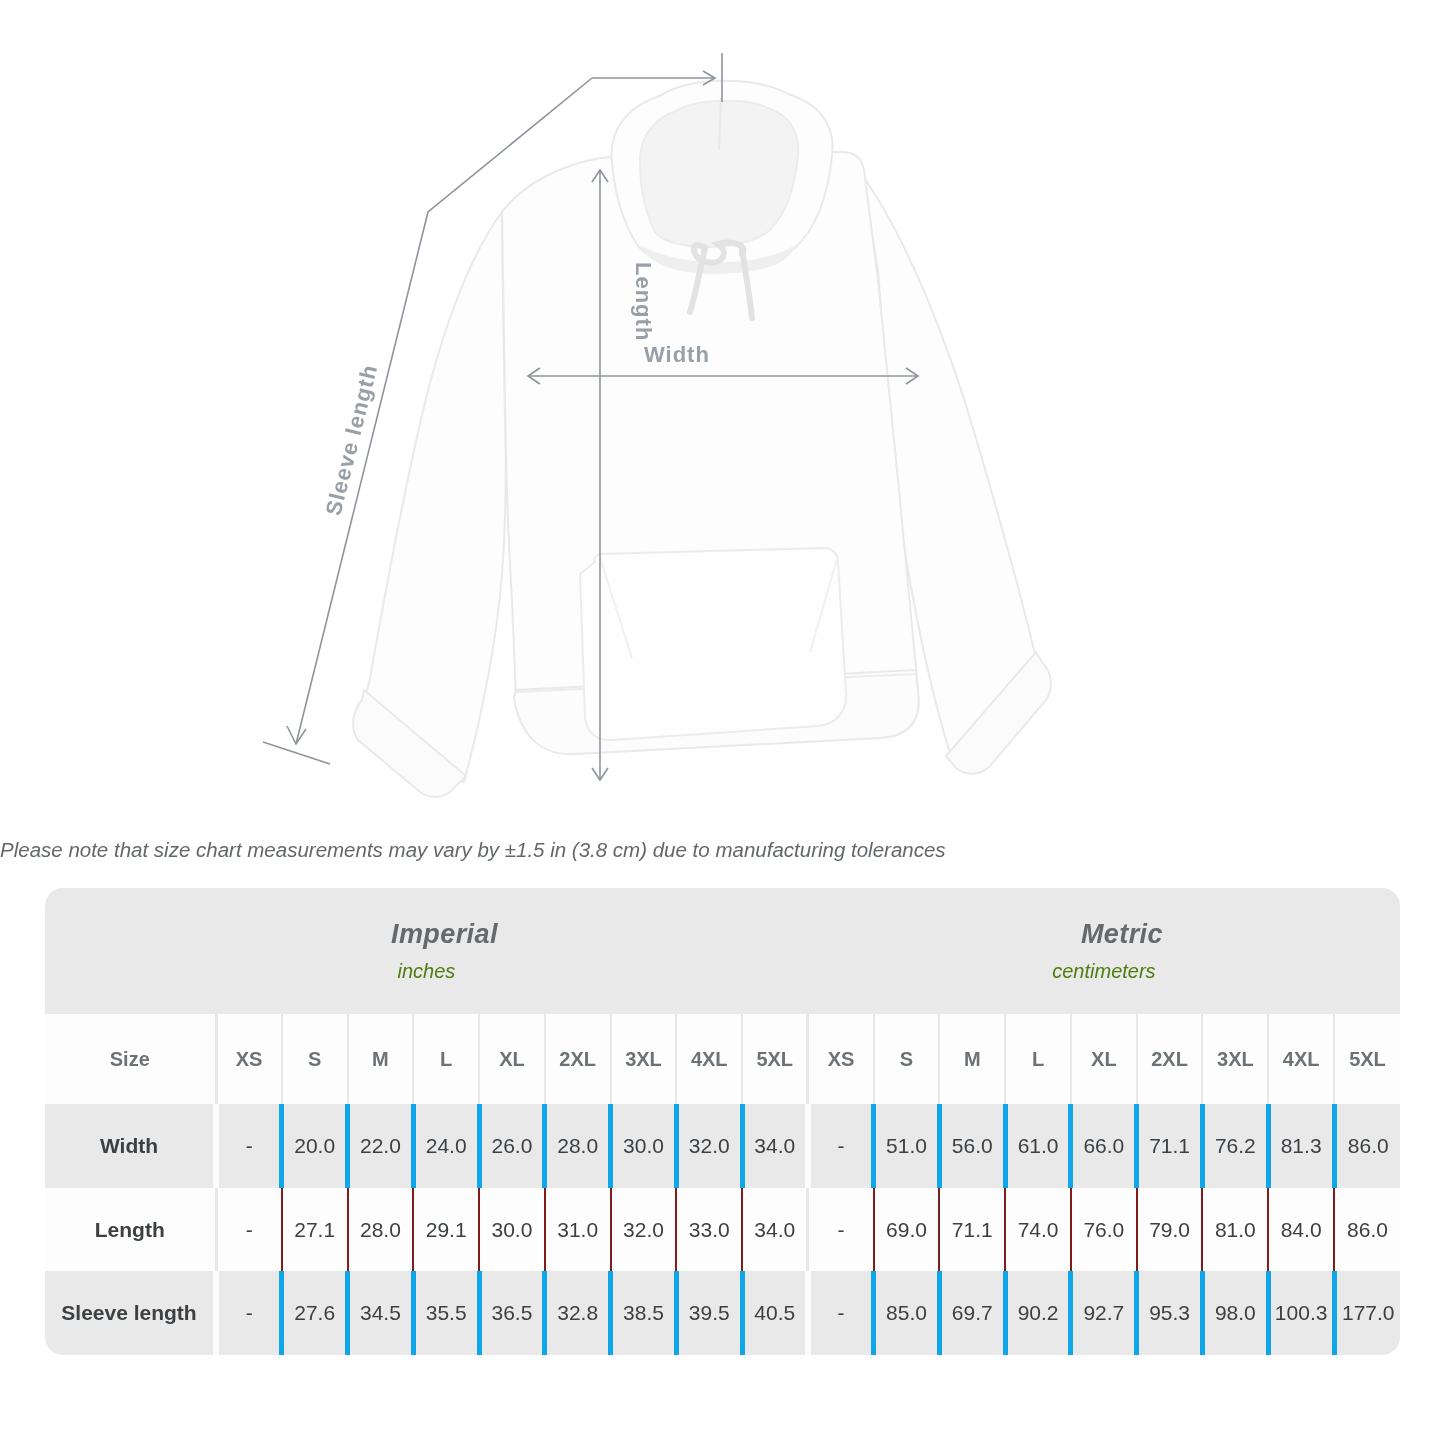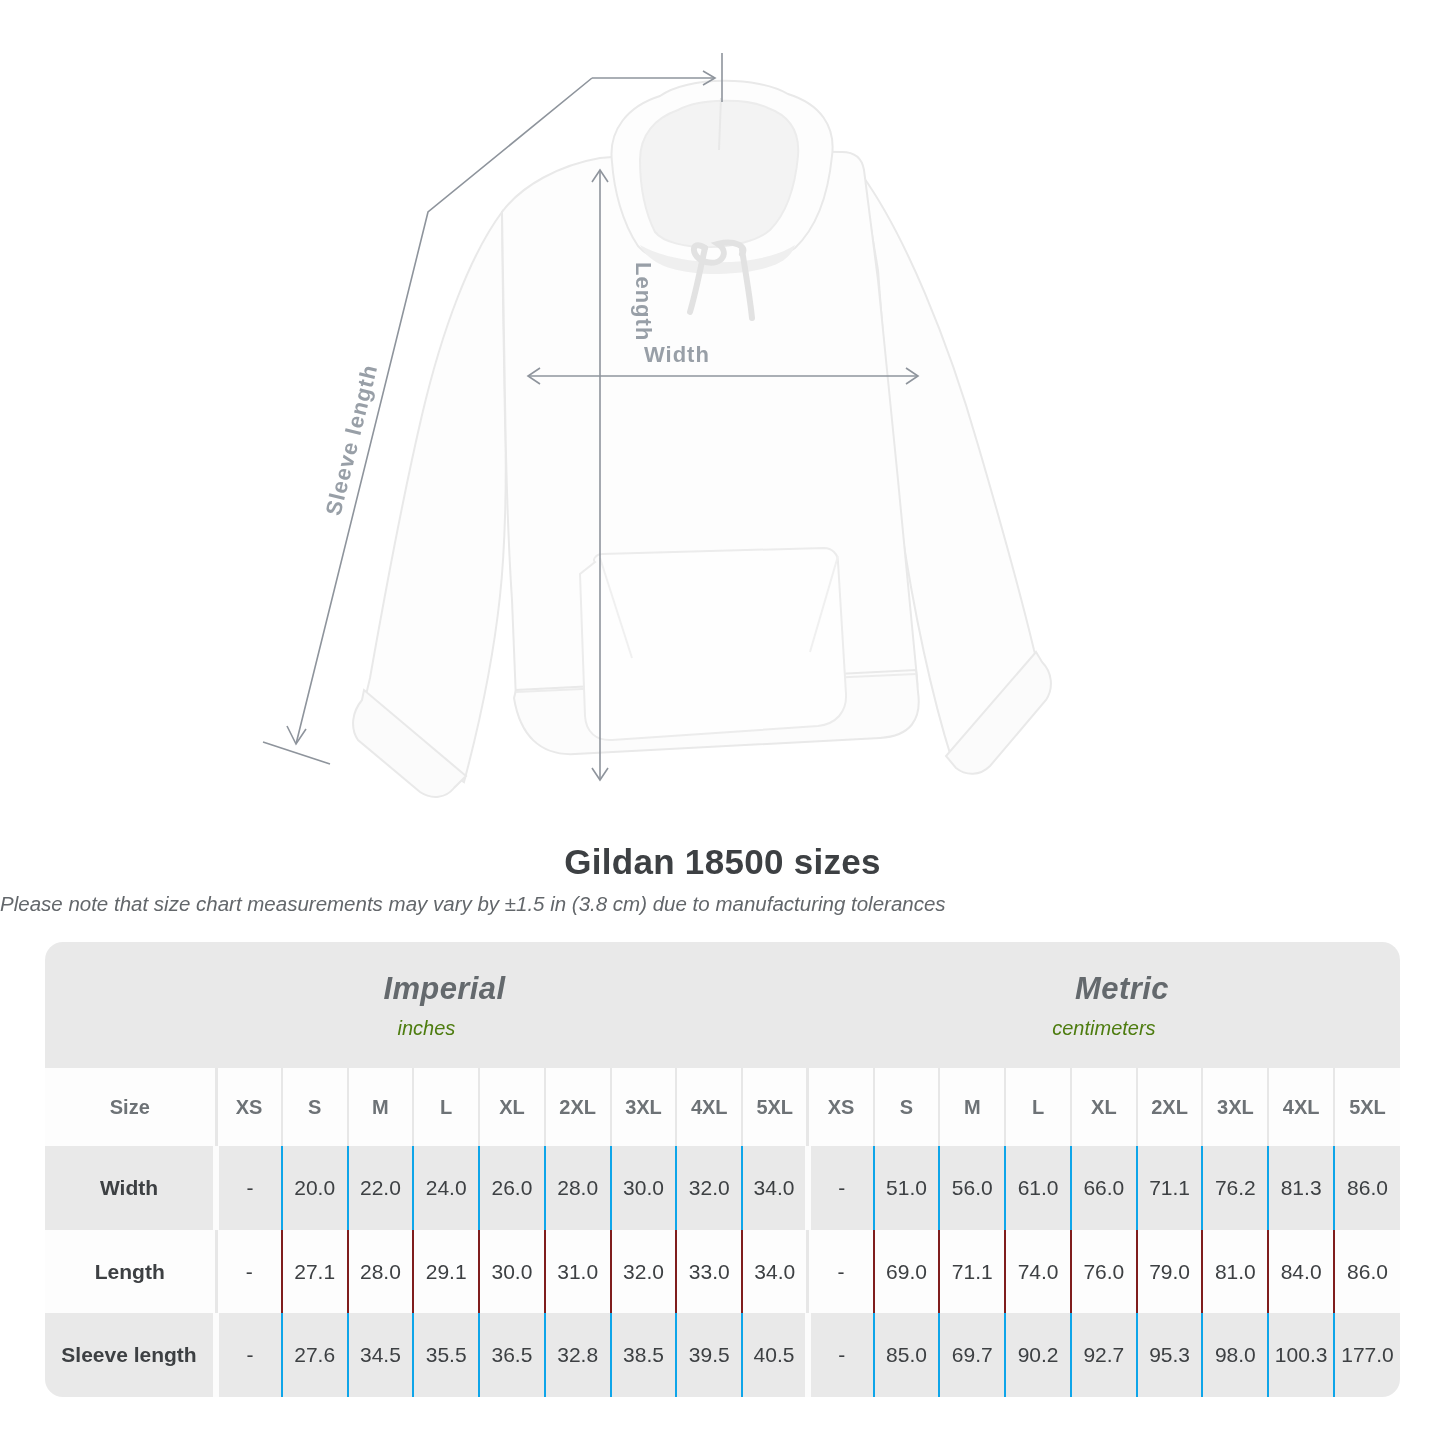--- a/index.html
+++ b/index.html
@@ -14,29 +14,29 @@
   
   .page-title{margin:14px 0 0 0;text-align:center;font-size:35px;font-weight:bold;color:#3d4043;letter-spacing:0.3px;}
   .note{margin:10px 0 0 0;text-align:left;font-style:italic;font-size:20.5px;color:#63676b;}
 
   
   .table-wrap{margin:26px 45px 0 45px;border-radius:18px;overflow:hidden;}
   table.sizes{width:100%;border-collapse:collapse;table-layout:fixed;}
   col.c-label{width:171px;}
   td{text-align:center;vertical-align:middle;padding:0;}
   tr.r-group td{background:#e9e9e9;height:126px;}
-  .group-label{font-size:31px;font-weight:bold;font-style:italic;color:#64696d;letter-spacing:0.4px;padding-left:36px;}
+  .group-label{font-size:27px;font-weight:bold;font-style:italic;color:#64696d;letter-spacing:0.4px;padding-left:36px;}
   .group-sub{margin-top:10px;font-size:20px;font-style:italic;color:#4d7c0f;}
-  tr.r-sizes td{background:#fdfdfd;height:78px;font-weight:bold;font-size:20px;color:#6d7276;}
+  tr.r-sizes td{background:#fdfdfd;height:90px;font-weight:bold;font-size:20px;color:#6d7276;}
   tr.w td{background:#fdfdfd;height:83px;font-size:21px;color:#3d4043;}
   tr.g td{background:#e9e9e9;height:84px;font-size:21px;color:#3d4043;}
   td.row-label{font-weight:bold;font-size:21px;color:#6d7276;}
   tr.r-sizes td + td{border-left:2px solid #e7e7e7;}
   tr.w td + td{border-left:2px solid #7f1d1d;}
-  tr.g td + td{border-left:2px solid #0ea5e9;}
+  tr.g td + td{border-left:5px solid #0ea5e9;}
   tr.g td.gs{border-left:6px solid #fcfcfc;}
   tr.r-sizes td.gs, tr.w td.gs{border-left:3px solid #e7e7e7;}
 </style>
 </head>
 <body>
 
 <div class="canvas">
 
   <div class="diagram">
     <svg width="1445" height="828" viewBox="0 0 1445 828" xmlns="http://www.w3.org/2000/svg">
@@ -92,21 +92,20 @@
           <path d="M540,368 L528,376 L540,384"></path>
           <path d="M906,368 L918,376 L906,384"></path>
         </g>
       </g>
       <text class="measure-label" x="352" y="447" text-anchor="middle" transform="rotate(-76 352 440)">Sleeve length</text>
       <text class="measure-label" x="636" y="262" transform="rotate(90 636 262)">Length</text>
       <text class="measure-label" x="644" y="362">Width</text>
     </svg>
   </div>
 
-  <h1 class="page-title">Gildan 18500 sizes</h1>
   <p class="note">Please note that size chart measurements may vary by ±1.5 in (3.8 cm) due to manufacturing tolerances</p>
 
   <div class="table-wrap">
     <table class="sizes">
       <colgroup>
         <col class="c-label">
         <col>
           <col>
           <col>
           <col>

